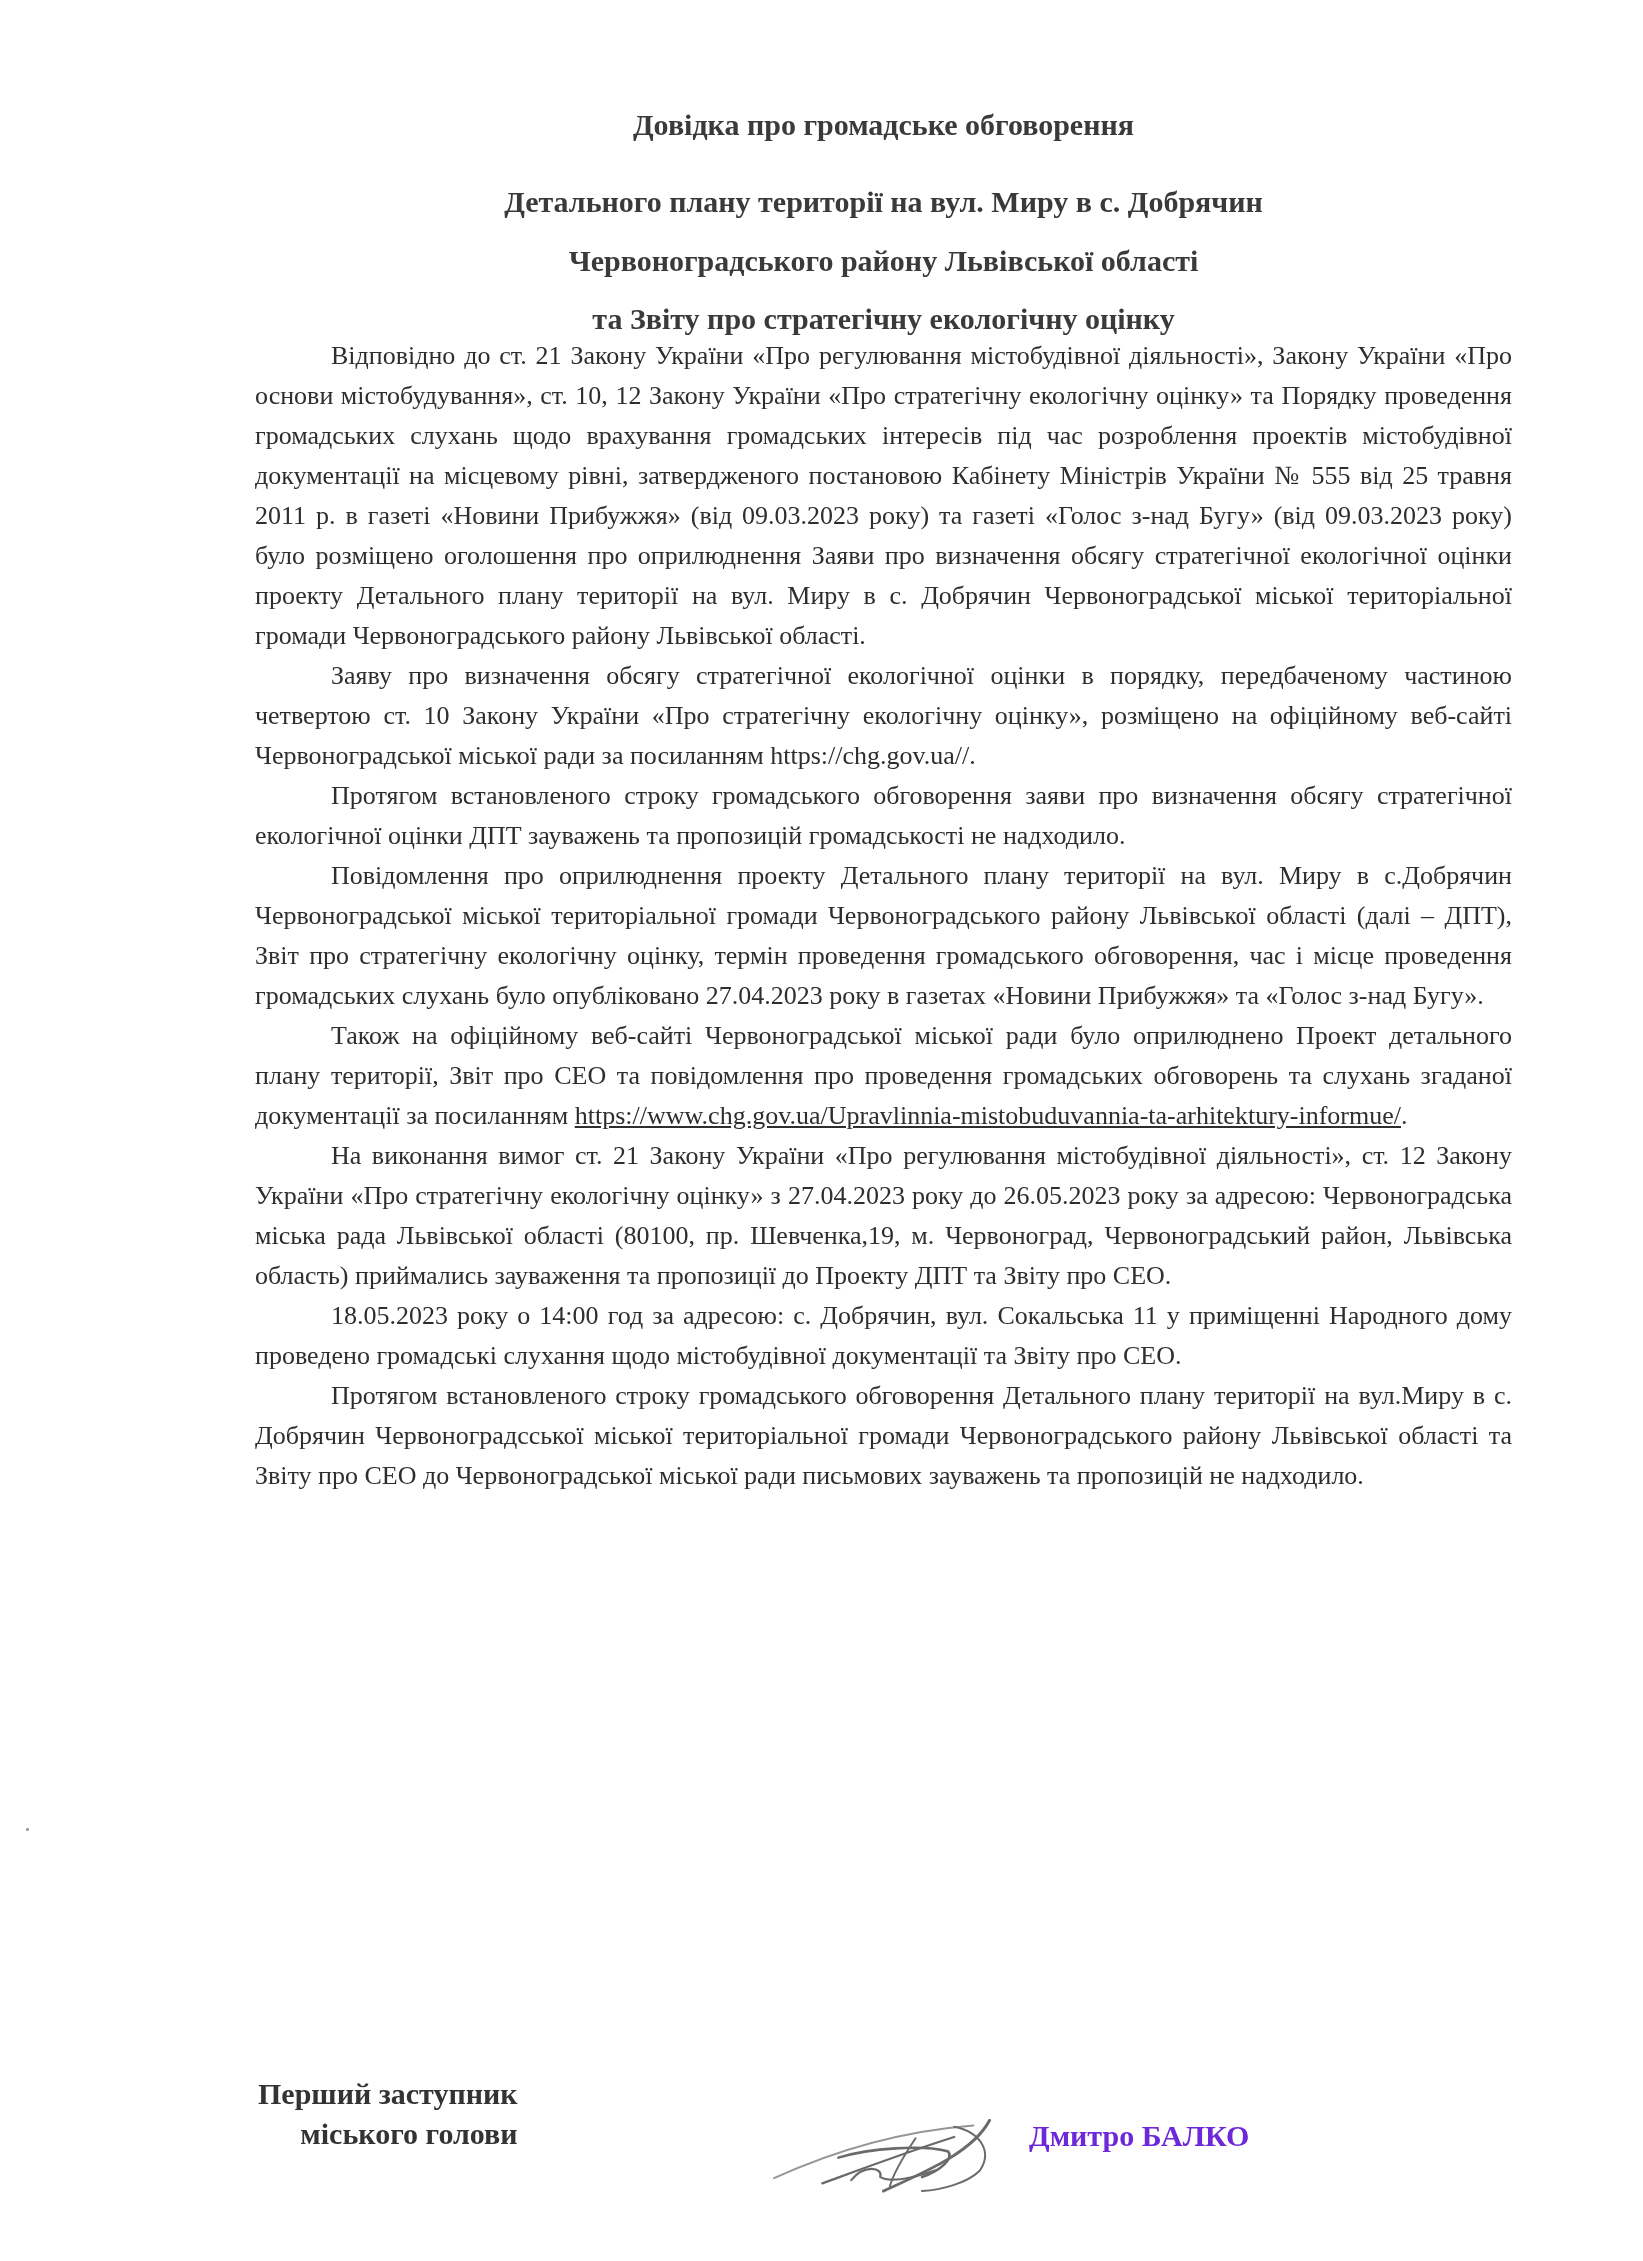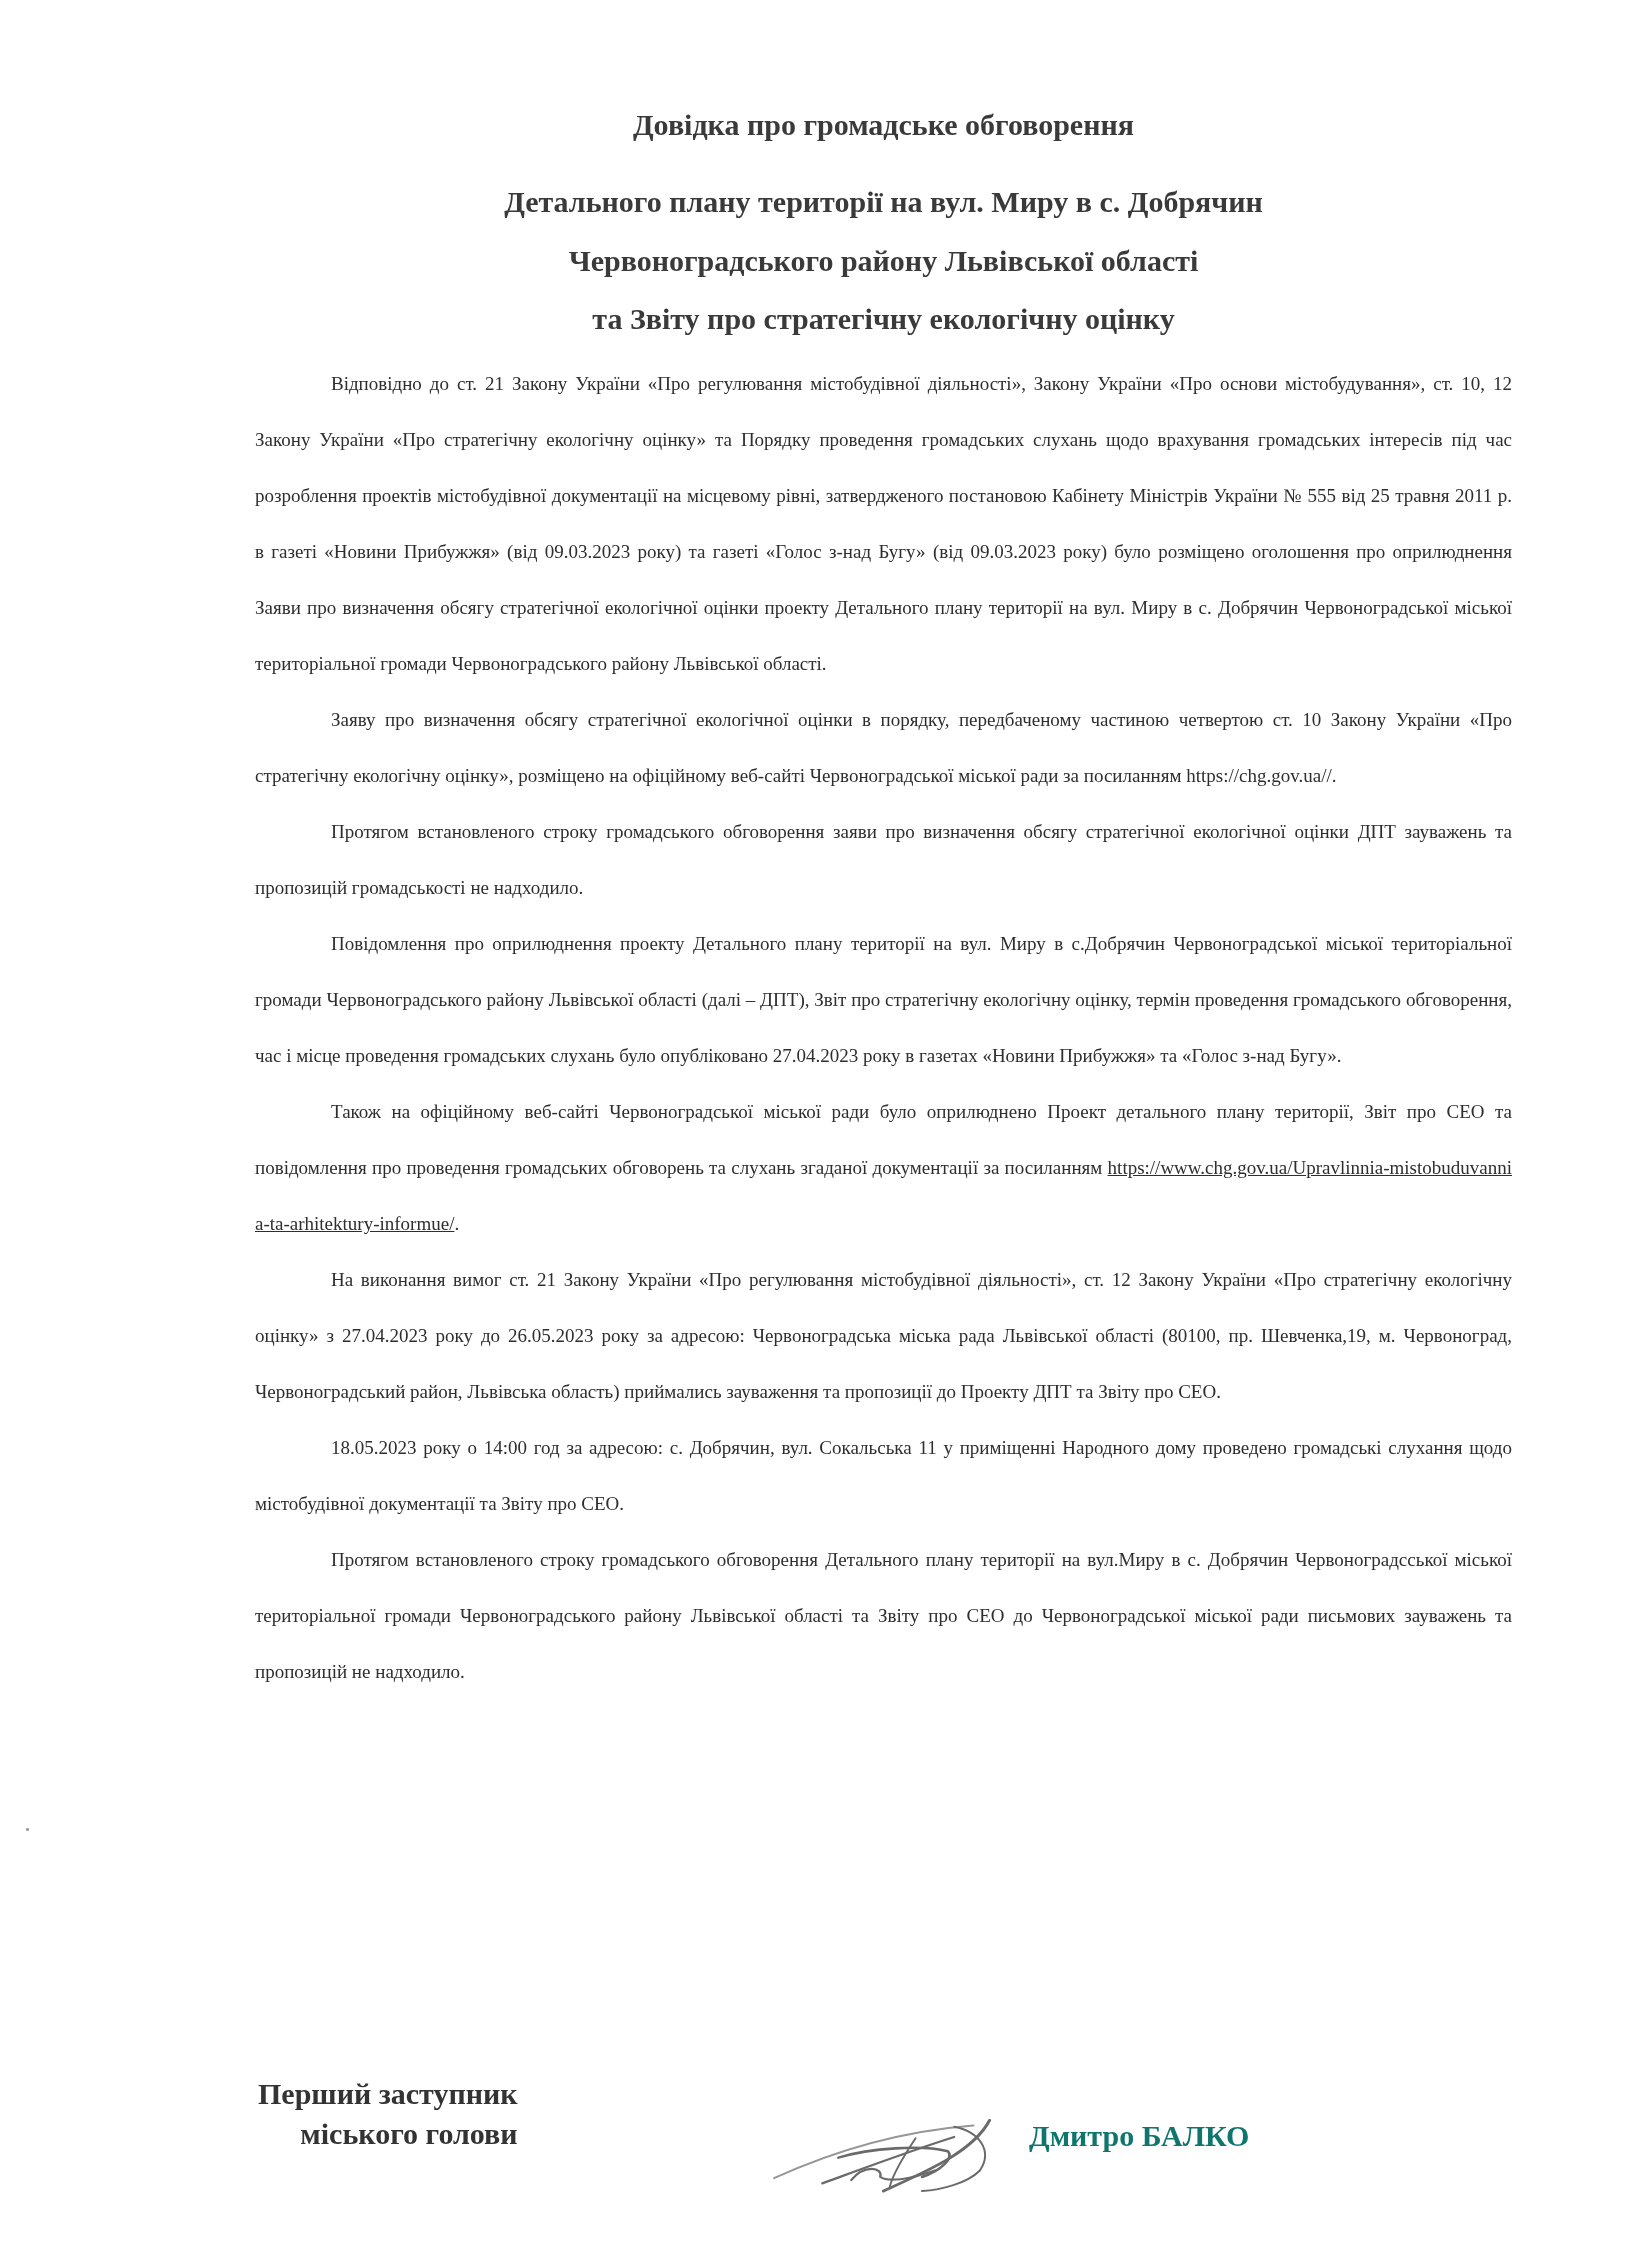--- a/index.html
+++ b/index.html
@@ -39,23 +39,23 @@
   }
   .title-line.first {
     line-height: 60px;
     margin-bottom: 17px;
   }
 
   .body-block {
     position: absolute;
     left: 255px;
     width: 1257px;
-    top: 356px;
-    font-size: 19px;
-    line-height: 56px;
+    top: 336px;
+    font-size: 26px;
+    line-height: 40px;
     text-align: justify;
     color: #2e2e2e;
   }
   .para {
     margin: 0;
     text-indent: 76px;
     hyphens: none;
   }
   .para .link {
     text-decoration: underline;
@@ -74,21 +74,21 @@
     color: #333;
     text-align: right;
   }
   .sig-name {
     position: absolute;
     left: 1029px;
     top: 2116px;
     font-size: 30px;
     font-weight: bold;
     line-height: 40px;
-    color: #0f766e;
+    color: #6d28d9;
     white-space: nowrap;
   }
   .signature {
     position: absolute;
     left: 761px;
     top: 2119px;
     width: 277px;
     height: 74px;
   }
   .scan-speck {

